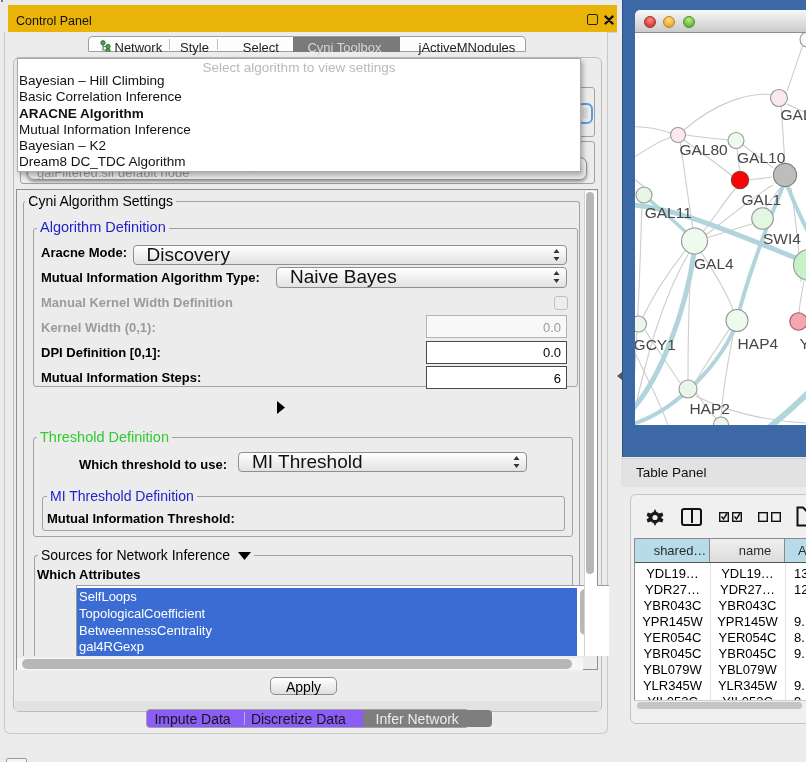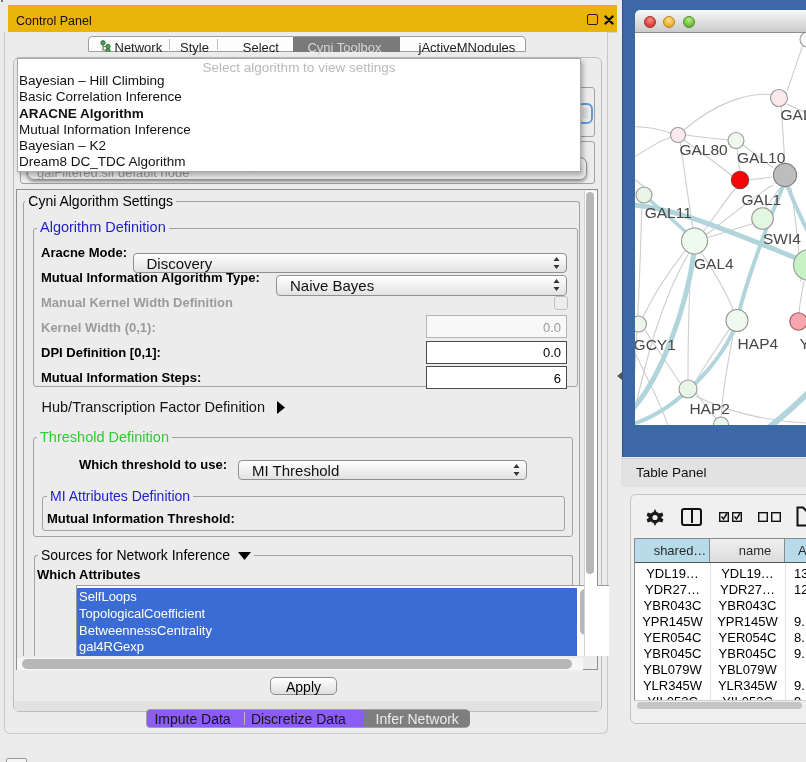--- a/index.html
+++ b/index.html
@@ -1,19 +1,19 @@
 <!DOCTYPE html>
 <html><head>
 <meta charset="utf-8">
 <style>
   html,body{margin:0;padding:0;}
   body{width:806px;height:762px;background:#ebebeb;font-family:"Liberation Sans",sans-serif;position:relative;overflow:hidden;}
   .abs{position:absolute;}
   .bold{font-weight:bold;}
-  .combo{position:absolute;border:1px solid #8f8f8f;border-radius:4px;background:linear-gradient(#ffffff,#f2f2f2 45%,#e2e2e2);box-sizing:border-box;font-size:15px;color:#111;margin-top:8px;}
+  .combo{position:absolute;border:1px solid #8f8f8f;border-radius:4px;background:linear-gradient(#ffffff,#f2f2f2 45%,#e2e2e2);box-sizing:border-box;font-size:19px;color:#111;}
   .combo .ctext{position:absolute;left:13px;top:50%;transform:translateY(-50%);white-space:nowrap;}
   .arrows{position:absolute;right:6px;top:50%;transform:translateY(-50%);width:7px;height:12px;}
   .field{position:absolute;background:#fff;border:1px solid #4a4a4a;box-sizing:border-box;font-size:13px;color:#000;text-align:center;}
   .field .v{position:absolute;right:5px;top:50%;transform:translateY(-50%);}
   .gbox{position:absolute;border:1px solid #a2a2a2;border-radius:3px;box-sizing:border-box;}
   .gtitle{position:absolute;background:#ececec;padding:0 3px;font-size:14px;line-height:14px;white-space:nowrap;}
   .lbl{position:absolute;font-size:13px;font-weight:bold;color:#000;white-space:nowrap;}
 </style>
 </head>
 <body>
@@ -98,39 +98,38 @@
     <div class="lbl" style="left:41px;top:339.5px;">DPI Definition [0,1]:</div>
     <div class="field" style="left:425.5px;top:335.5px;width:141.5px;height:23px;">
         <span class="v">0.0</span>
       </div>
 
     <div class="lbl" style="left:41px;top:364.5px;">Mutual Information Steps:</div>
     <div class="field" style="left:425.5px;top:361px;width:141.5px;height:23px;">
         <span class="v">6</span>
       </div>
 
-    <div class="abs" style="left:41.5px;top:394px;font-size:14.5px;color:#141414;">Hub/Transcription Factor Definition</div>
     <svg class="abs" style="left:276px;top:396px;" width="10" height="13" viewBox="0 0 10 13">
         <path d="M1 0 L9 6.5 L1 13 Z" fill="#000"></path>
       </svg>
 
     <div class="gbox" style="left:33px;top:431.5px;width:540px;height:100.5px;"></div>
     <div class="gtitle" style="left:37px;top:424.5px;font-size:14.5px;color:#2ecc2e;">Threshold Definition</div>
 
     <div class="lbl" style="left:79px;top:452px;">Which threshold to use:</div>
     <div class="combo" style="left:238px;top:446.5px;width:289px;height:20px;">
         <span class="ctext">MI Threshold</span>
       <svg class="arrows" viewBox="0 0 7 12">
           <path d="M3.5 0 L6.5 4 L0.5 4 Z" fill="#333"></path>
           <path d="M3.5 12 L6.5 8 L0.5 8 Z" fill="#333"></path>
         </svg>
       </div>
 
     <div class="gbox" style="left:42px;top:491px;width:523px;height:35px;"></div>
-    <div class="gtitle" style="left:47px;top:484px;font-size:14px;color:#2222cc;">MI Attributes Definition</div>
+    <div class="gtitle" style="left:47px;top:484px;font-size:14px;color:#2222cc;">MI Threshold Definition</div>
 
     <div class="lbl" style="left:47px;top:506px;">Mutual Information Threshold:</div>
 
     <div class="gbox" style="left:33.5px;top:549.5px;width:539.5px;height:101.5px;border-bottom:none;border-radius:3px 3px 0 0;"></div>
     <div class="gtitle" style="left:38px;top:542.5px;font-size:14px;">Sources for Network Inference <svg width="13" height="8" viewBox="0 0 13 8" style="display:inline-block;margin-left:4px;">
           <path d="M0 0 L13 0 L6.5 8 Z" fill="#000"></path>
         </svg></div>
 
     <div class="lbl" style="left:37px;top:562px;">Which Attributes</div>
 
@@ -156,21 +155,21 @@
   <div class="abs" style="left:15px;top:696px;width:585px;height:10px;background:#e2e2e2;"></div>
 
   <div class="abs" style="left:270px;top:672px;width:67px;height:18px;border:1px solid #8f8f8f;border-radius:5px;background:linear-gradient(#ffffff,#ececec 60%,#dedede);box-sizing:border-box;text-align:center;">
     <div style="font-size:14px;margin-top:0.5px;">Apply</div>
   </div>
 
   <div class="abs" style="left:145.9px;top:703.5px;width:323px;height:19.3px;background:#8b5cf6;border:1px solid #9f9f9f;border-radius:4px;box-sizing:border-box;font-size:14px;color:#161616;">
     <div class="abs" style="left:7.5px;top:1.5px;">Impute Data</div>
     <div class="abs" style="left:96.7px;top:2px;width:1px;height:13px;background:#bbb;"></div>
     <div class="abs" style="left:104px;top:1.5px;">Discretize Data</div>
-    <div class="abs" style="left:215.8px;top:0;width:107.2px;height:17.3px;background:#7e7e7e;border-radius:4px;color:#ececec;">
+    <div class="abs" style="left:215.8px;top:0;width:107.2px;height:17.3px;background:#7e7e7e;border-radius:4px;color:#ececec;padding-left:22px;">
         <div class="abs" style="left:12.9px;top:1.5px;">Infer Network</div>
       </div>
   </div>
 </div>
 
 <svg class="abs" style="left:617px;top:372px;" width="5" height="8" viewBox="0 0 5 8">
     <path d="M5 0 L0 4 L5 8 Z" fill="#555"></path>
   </svg>
 
 <div class="abs" style="left:622px;top:0;width:184px;height:457px;background:#3c69a6;border-left:1px solid #2d5184;">

